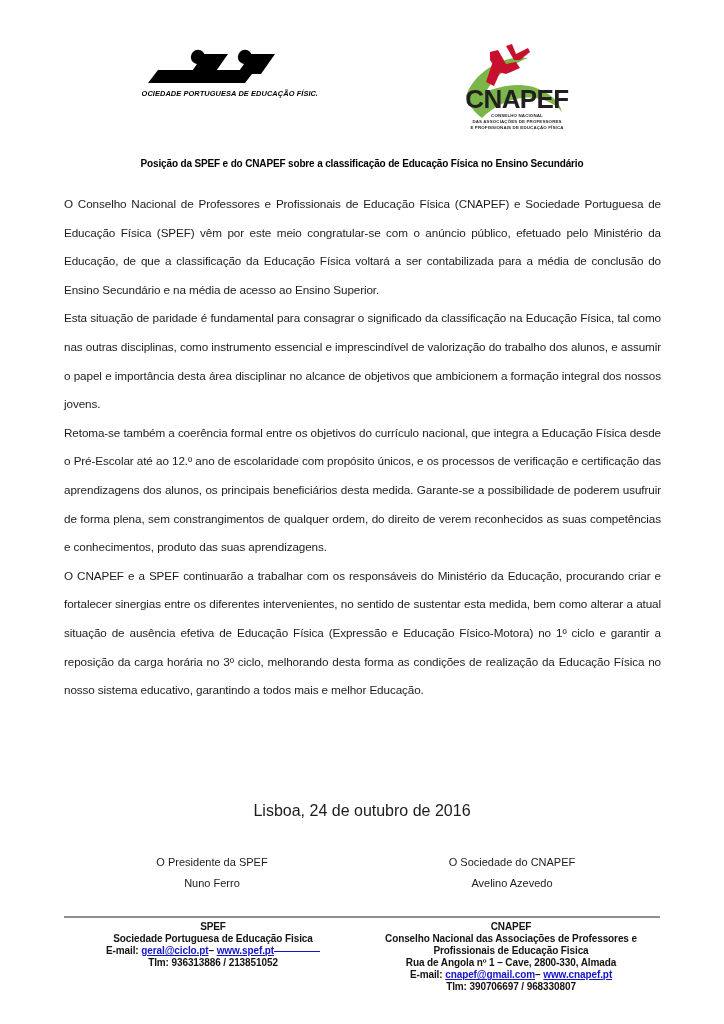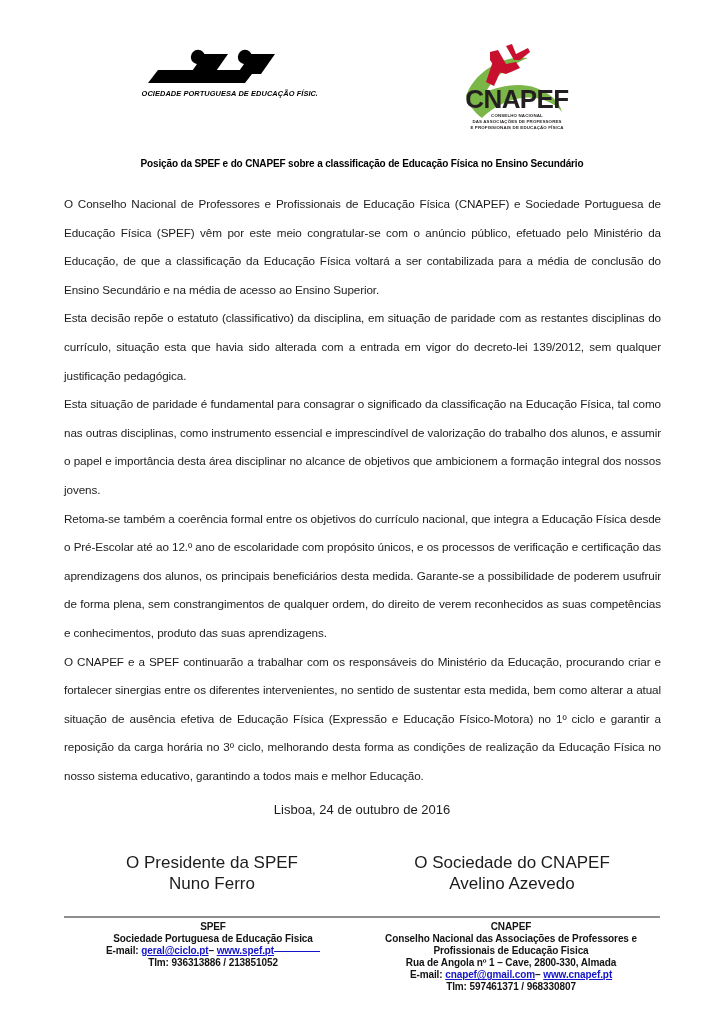--- a/index.html
+++ b/index.html
@@ -79,35 +79,35 @@
     text-justify: inter-word;
   }
 
   
   .date-line {
     position: absolute;
     left: 62px;
     top: 802px;
     width: 600px;
     text-align: center;
-    font-size: 13px;
+    font-size: 16px;
     color: #1c1c1c;
   }
   .signatures {
     position: absolute;
     left: 62px;
     top: 852px;
     width: 600px;
     display: flex;
     flex-direction: row;
   }
   .sig-col {
     width: 50%;
     text-align: center;
-    font-size: 17px;
+    font-size: 11px;
     line-height: 21px;
     color: #1c1c1c;
   }
   .sig-col .sig-role { display: block; }
   .sig-col .sig-name { display: block; }
 
   
   .footer-rule {
     position: absolute;
     left: 64px;
@@ -190,21 +190,20 @@
         <text x="67" y="81" fill="#231f20" font-family="'Liberation Sans', sans-serif" font-size="4.4" font-weight="bold" letter-spacing="0.15" text-anchor="middle">DAS ASSOCIAÇÕES DE PROFESSORES</text>
         <text x="67" y="87" fill="#231f20" font-family="'Liberation Sans', sans-serif" font-size="4.4" font-weight="bold" letter-spacing="0.15" text-anchor="middle">E PROFISSIONAIS DE EDUCAÇÃO FÍSICA</text>
       </svg>
     </div>
   </div>
 
   <div class="doc-title">Posição da SPEF e do CNAPEF sobre a classificação de Educação Física no Ensino Secundário</div>
 
   <div class="body-block">
     <p class="para">O Conselho Nacional de Professores e Profissionais de Educação Física (CNAPEF) e Sociedade Portuguesa de Educação Física (SPEF) vêm por este meio congratular-se com o anúncio público, efetuado pelo Ministério da Educação, de que a classificação da Educação Física voltará a ser contabilizada para a média de conclusão do Ensino Secundário e na média de acesso ao Ensino Superior.</p>
-    <p class="para">Esta decisão repõe o estatuto (classificativo) da disciplina, em situação de paridade com as restantes disciplinas do currículo, situação esta que havia sido alterada com a entrada em vigor do decreto-lei 139/2012, sem qualquer justificação pedagógica.</p>
     <p class="para">Esta situação de paridade é fundamental para consagrar o significado da classificação na Educação Física, tal como nas outras disciplinas, como instrumento essencial e imprescindível de valorização do trabalho dos alunos, e assumir o papel e importância desta área disciplinar no alcance de objetivos que ambicionem a formação integral dos nossos jovens.</p>
     <p class="para">Retoma-se também a coerência formal entre os objetivos do currículo nacional, que integra a Educação Física desde o Pré-Escolar até ao 12.º ano de escolaridade com propósito únicos, e os processos de verificação e certificação das aprendizagens dos alunos, os principais beneficiários desta medida. Garante-se a possibilidade de poderem usufruir de forma plena, sem constrangimentos de qualquer ordem, do direito de verem reconhecidos as suas competências e conhecimentos, produto das suas aprendizagens.</p>
     <p class="para">O CNAPEF e a SPEF continuarão a trabalhar com os responsáveis do Ministério da Educação, procurando criar e fortalecer sinergias entre os diferentes intervenientes, no sentido de sustentar esta medida, bem como alterar a atual situação de ausência efetiva de Educação Física (Expressão e Educação Físico-Motora) no 1º ciclo e garantir a reposição da carga horária no 3º ciclo, melhorando desta forma as condições de realização da Educação Física no nosso sistema educativo, garantindo a todos mais e melhor Educação.</p>
   </div>
 
   <div class="date-line">Lisboa, 24 de outubro de 2016</div>
 
   <div class="signatures">
     <div class="sig-col">
       <span class="sig-role">O Presidente da SPEF</span>
@@ -234,18 +233,18 @@
     <div class="footer-col">
       <span class="f-org f-line">CNAPEF</span>
       <span class="f-line">Conselho Nacional das Associações de Professores e</span>
       <span class="f-line">Profissionais de Educação Fisica</span>
       <span class="f-line">Rua de Angola nº 1 – Cave, 2800-330, Almada</span>
       <span class="f-line">
         <span>E-mail:</span>
         <a class="link" href="#">cnapef@gmail.com</a><span class="dash-sep">–</span>
         <a class="link" href="#">www.cnapef.pt</a>
       </span>
-      <span class="f-line">Tlm: 597461371 / 968330807</span>
+      <span class="f-line">Tlm: 390706697 / 968330807</span>
     </div>
 
   </div>
 
 </div>
 
 </body></html>

